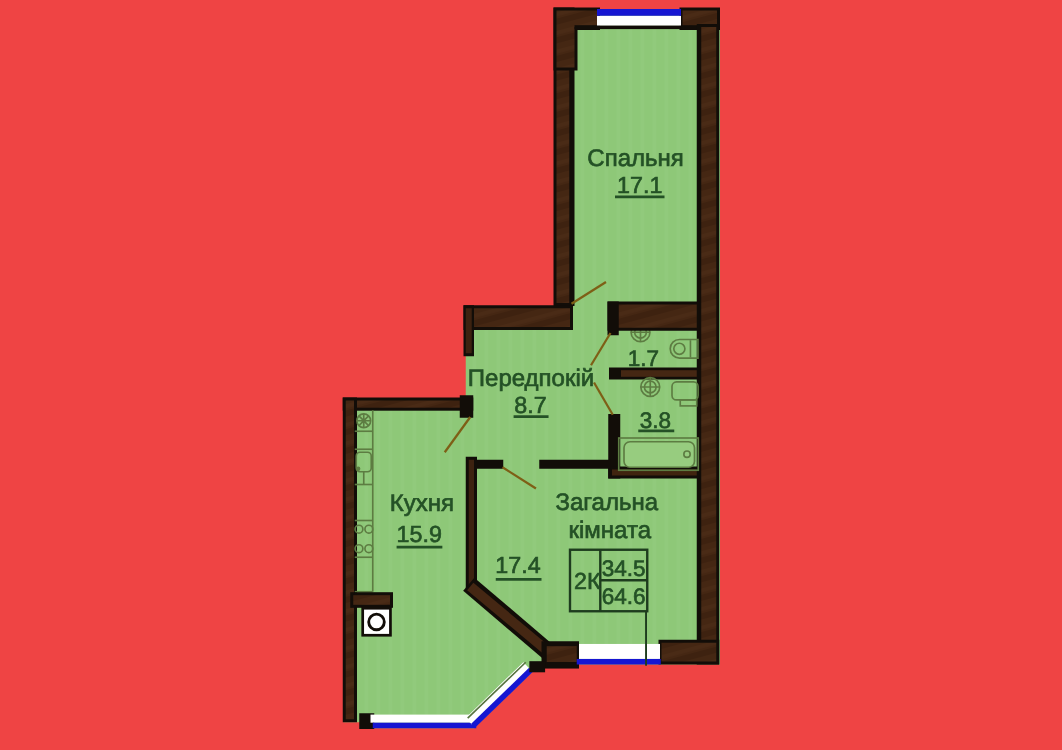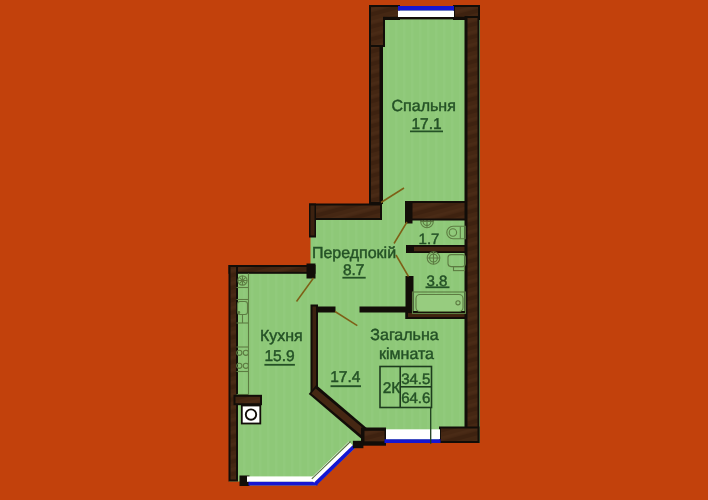--- a/index.html
+++ b/index.html
@@ -1,16 +1,16 @@
 <!DOCTYPE html>
 <html><head>
 <meta charset="utf-8">
 <style>
   html,body{margin:0;padding:0;background:#ffffff;}
-  #wrap{width:708px;height:500px;position:relative;overflow:hidden;background:#c2410c;}
+  #wrap{width:708px;height:500px;position:relative;overflow:hidden;background:#ef4444;}
   svg{display:block;}
   text{font-family:"Liberation Sans",sans-serif;fill:#245126;stroke:#245126;stroke-width:0.45;text-rendering:geometricPrecision;}
 </style>
 </head>
 <body>
 <div id="wrap">
 <svg width="708" height="500" viewBox="0 0 708 500">
 <defs>
   <pattern id="grain" width="12" height="12" patternUnits="userSpaceOnUse" patternTransform="rotate(75)">
     <rect width="12" height="12" fill="#452713"></rect>

